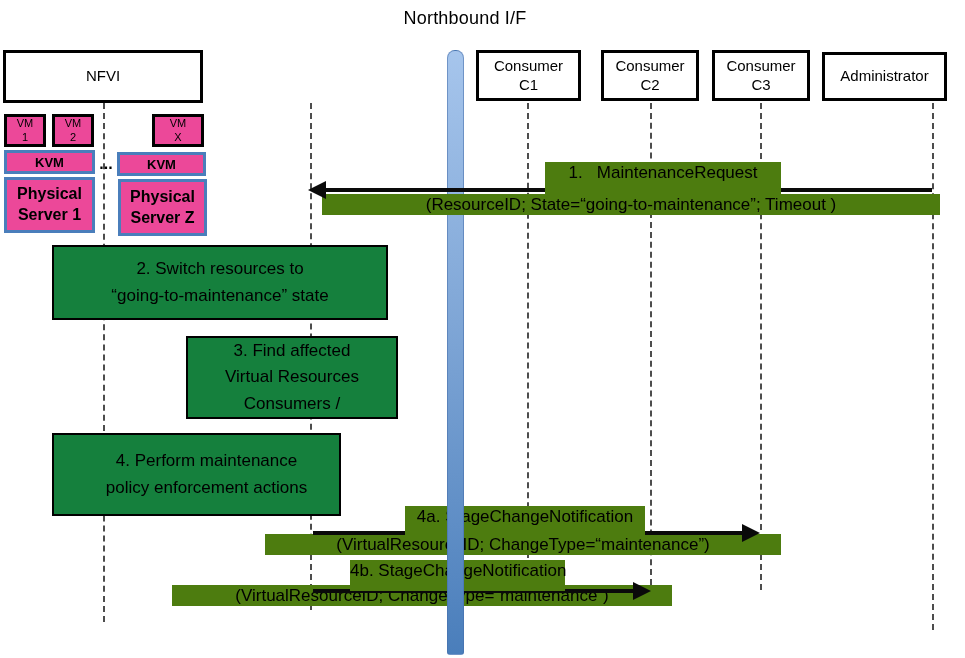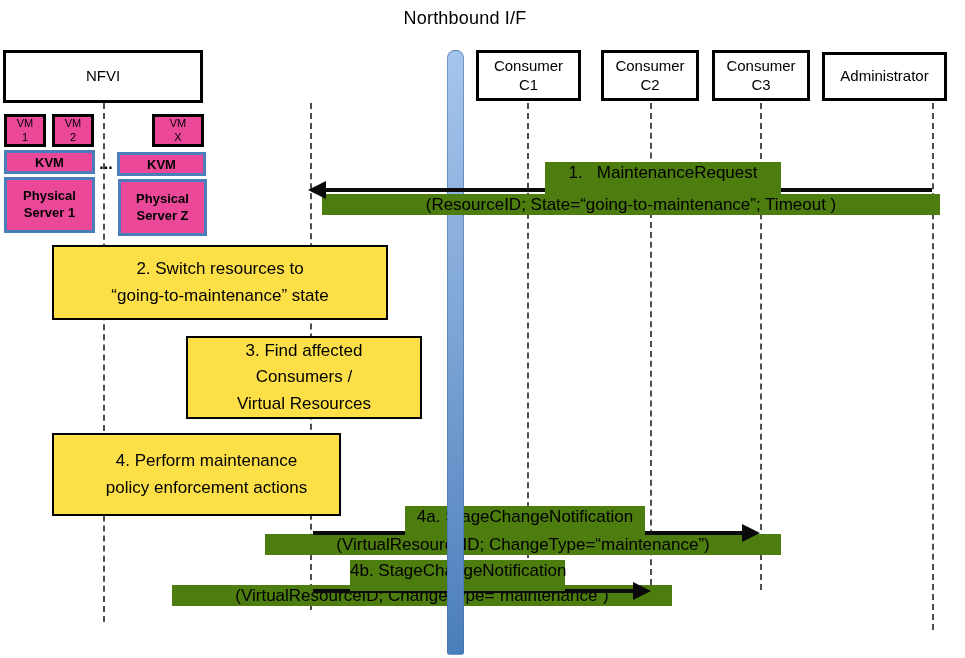--- a/index.html
+++ b/index.html
@@ -18,27 +18,27 @@
   }
   
   .infra{
     background:#ec4899;display:flex;flex-direction:column;align-items:center;justify-content:center;
     text-align:center;box-sizing:border-box;z-index:3;
   }
   .black-border{border:3px solid #000;}
   .blue-border{border:3px solid #4A7EBB;}
   .vm{font-size:11px;line-height:1.25;font-weight:500;}
   .kvm{font-size:13px;font-weight:600;}
-  .ps{font-size:13px;line-height:1.3;font-weight:600;}
+  .ps{font-size:16px;line-height:1.3;font-weight:600;}
   .dots{font-size:16px;font-weight:700;z-index:3;background:transparent;}
   
   .lifeline{width:0;border-left:2px dashed #4d4d4d;z-index:0;}
   
   .step{
-    border:2px solid #000;background:#fde047;display:flex;flex-direction:column;
+    border:2px solid #000;background:#15803d;display:flex;flex-direction:column;
     align-items:center;justify-content:center;font-size:17px;line-height:1.55;
     text-align:center;box-sizing:border-box;z-index:3;
   }
   
   .msgline{height:4px;background:#0a0a0a;}
   .arrow-left{width:0;height:0;border-top:9px solid transparent;border-bottom:9px solid transparent;border-right:18px solid #0a0a0a;}
   .arrow-right{width:0;height:0;border-top:9px solid transparent;border-bottom:9px solid transparent;border-left:18px solid #0a0a0a;}
   .msglabel{font-size:17px;text-align:center;background:#4d7c0f;white-space:pre;line-height:1.25;}
   .z2{z-index:2}.z3{z-index:3}.z5{z-index:5}.z6{z-index:6}
   
@@ -123,23 +123,23 @@
 
   <div class="abs msglabel z5" style="left:322px;top:194px;width:618px;">(ResourceID; State=“going-to-maintenance”; Timeout )</div>
   <div class="abs msgline z5" style="left:318px;top:188px;width:614px;"></div>
   <div class="abs arrow-left z5" style="left:308px;top:181px;"></div>
   <div class="abs msglabel z6" style="left:545px;top:162px;width:236px;height:33px;">1.   MaintenanceRequest</div>
 
   <div class="abs step" style="left:52px;top:245px;width:336px;height:75px;">
     <div>2. Switch resources to</div>
     <div>“going-to-maintenance” state</div>
   </div>
-  <div class="abs step" style="left:186px;top:336px;width:236px;height:83px;align-items:center;">
+  <div class="abs step" style="left:186px;top:336px;width:212px;height:83px;align-items:center;">
     <div>3. Find affected</div>
+    <div>Virtual Resources</div>
     <div>Consumers /</div>
-    <div>Virtual Resources</div>
   </div>
   <div class="abs step" style="left:52px;top:433px;width:289px;height:83px;padding-left:20px;">
     <div>4. Perform maintenance</div>
     <div>policy enforcement actions</div>
   </div>
 
 </div>
 
 </body></html>

